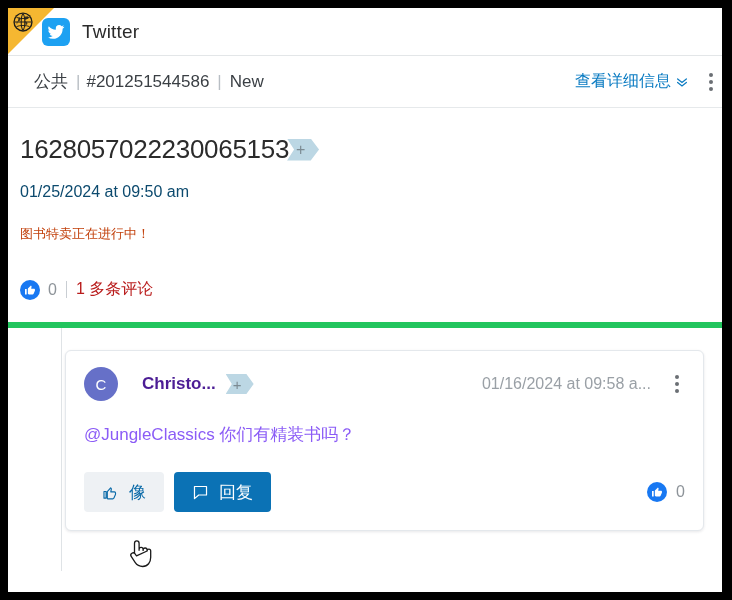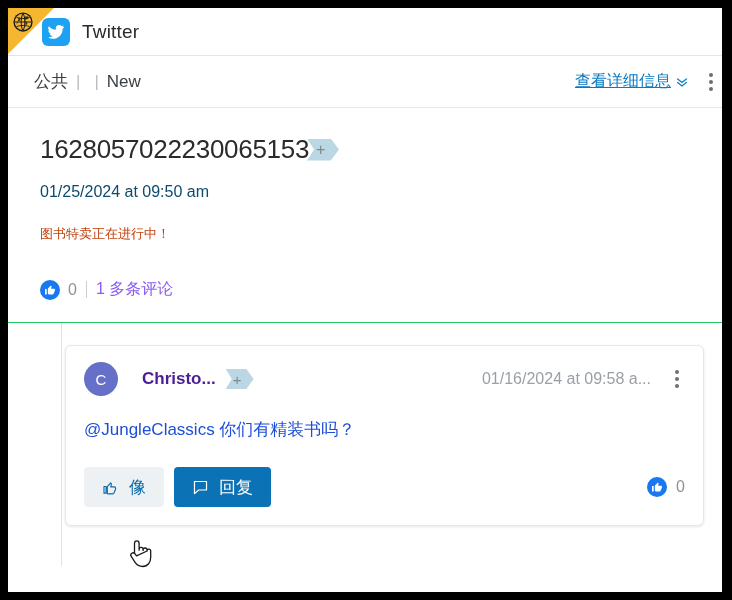--- a/index.html
+++ b/index.html
@@ -91,21 +91,20 @@
   }
   .meta-right {
     margin-left: auto;
     display: flex;
     align-items: center;
     gap: 14px;
   }
   .details-link {
     font-size: 16px;
     color: #0a7bc2;
-    text-decoration: underline;
     cursor: pointer;
     display: flex;
     align-items: center;
     gap: 4px;
   }
   .kebab {
     display: flex;
     flex-direction: column;
     align-items: center;
     gap: 3px;
@@ -114,22 +113,22 @@
   }
   .kebab i {
     display: block;
     width: 4px; height: 4px;
     border-radius: 50%;
     background: #6b6f74;
   }
 
   
   .post {
-    padding: 26px 26px 0 32px;
-    border-bottom: 1px solid #22c55e;
+    padding: 26px 26px 0 12px;
+    border-bottom: 6px solid #22c55e;
     padding-bottom: 22px;
   }
   .post-title-row {
     display: flex;
     align-items: center;
   }
   .post-title {
     font-size: 26px;
     color: #2b2b2b;
     letter-spacing: -.3px;
@@ -179,21 +178,21 @@
     justify-content: center;
     flex: none;
   }
   .stat-num { margin-left: 8px; color: #8d9399; }
   .stat-divider {
     width: 1px;
     height: 17px;
     background: #c9ced3;
     margin: 0 9px;
   }
-  .stat-comments { color: #8b5cf6; cursor: pointer; text-align: right; }
+  .stat-comments { color: #b91c1c; cursor: pointer; text-align: right; }
 
   
   .thread {
     position: relative;
     padding: 22px 0 0 0;
   }
   .thread-line {
     position: absolute;
     left: 53px;
     top: 0;
@@ -238,21 +237,21 @@
     margin-left: auto;
     font-size: 16px;
     color: #9aa0a6;
     white-space: nowrap;
   }
   .comment-head .kebab { margin-left: 18px; }
 
   .comment-body {
     margin-top: 22px;
     font-size: 17px;
-    color: #1d4ed8;
+    color: #8b5cf6;
   }
   .comment-actions {
     margin-top: 26px;
     display: flex;
     align-items: center;
     gap: 10px;
   }
   .btn {
     height: 40px;
     display: inline-flex;
@@ -315,20 +314,21 @@
       </svg>
     </div>
 
     <span class="app-title">Twitter</span>
   </div>
 
   <div class="meta-bar">
     <div class="meta-left">
       <span>公共</span>
       <span class="meta-sep">|</span>
+      <span>#201251544586</span>
       <span class="meta-sep2">|</span>
       <span>New</span>
     </div>
 
     <div class="meta-right">
       <span class="details-link">
         <span>查看详细信息</span>
         <svg width="14" height="14" viewBox="0 0 16 16">
           <path d="M3 4.5l5 4 5-4" stroke="#0a7bc2" stroke-width="1.4" fill="none" stroke-linecap="round"></path>
           <path d="M3 8.5l5 4 5-4" stroke="#0a7bc2" stroke-width="1.4" fill="none" stroke-linecap="round"></path>

